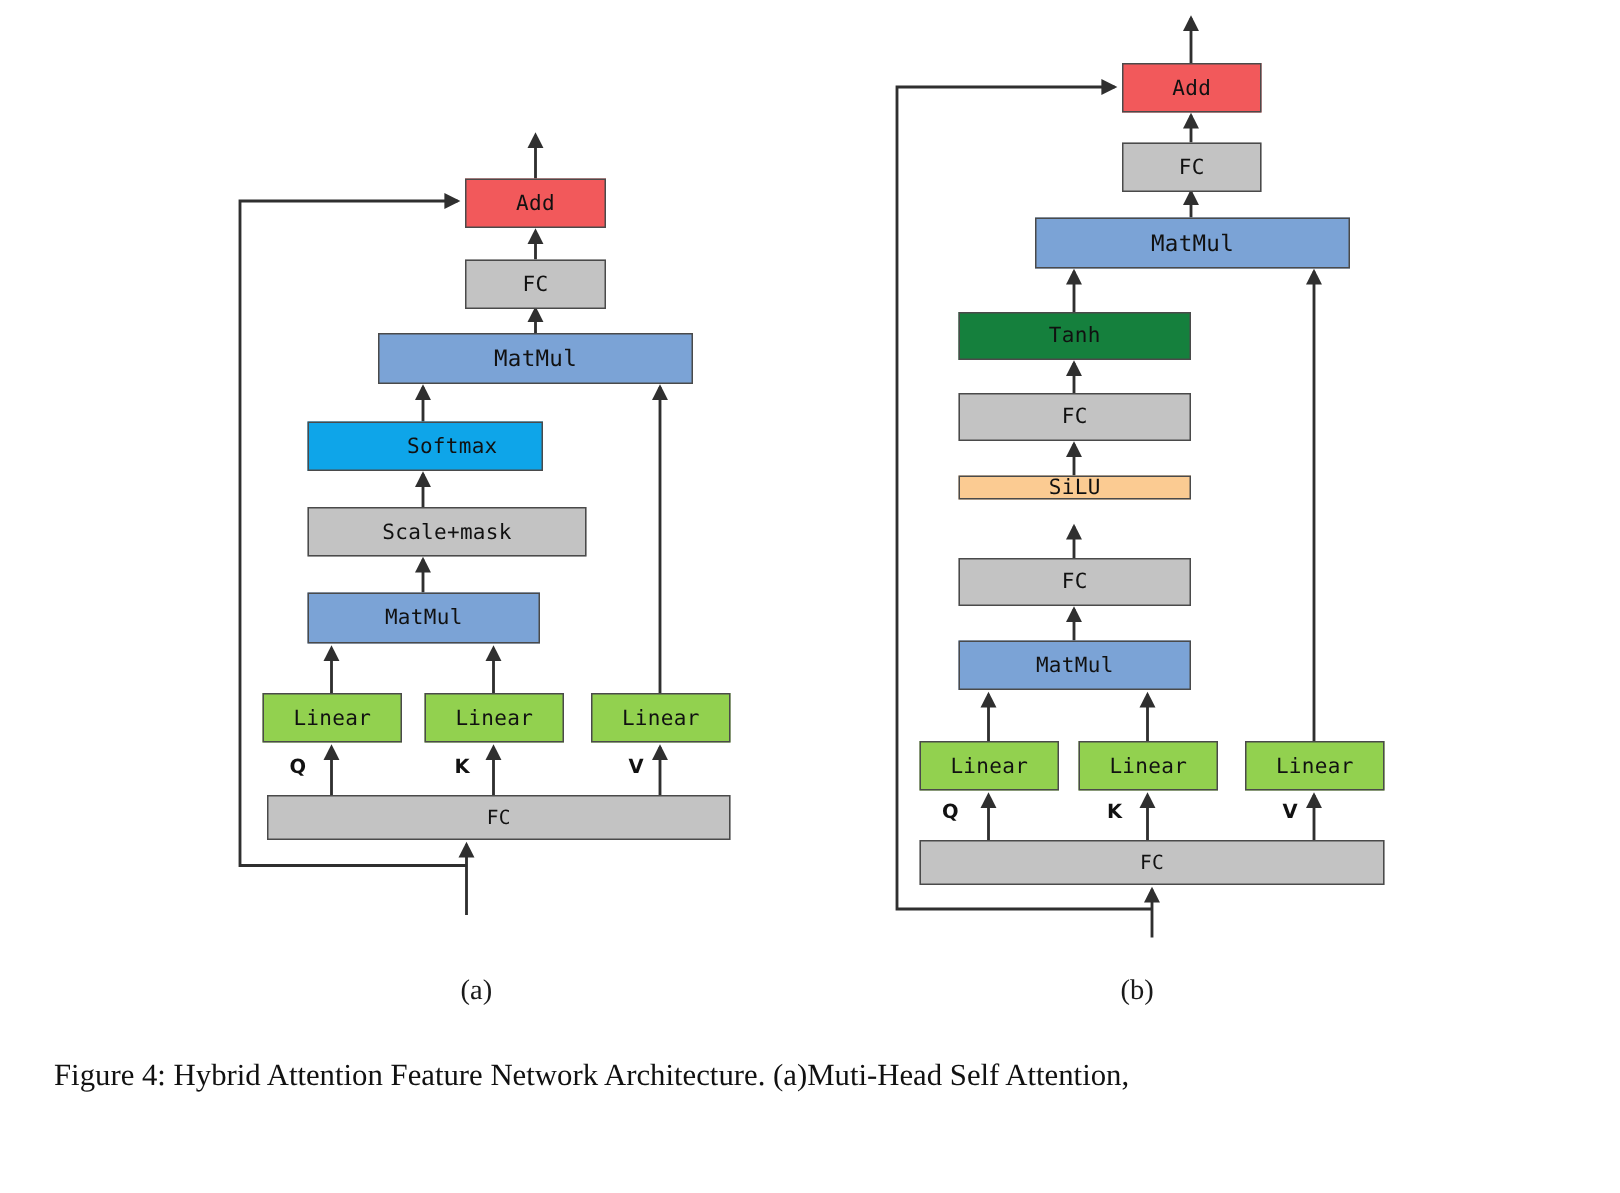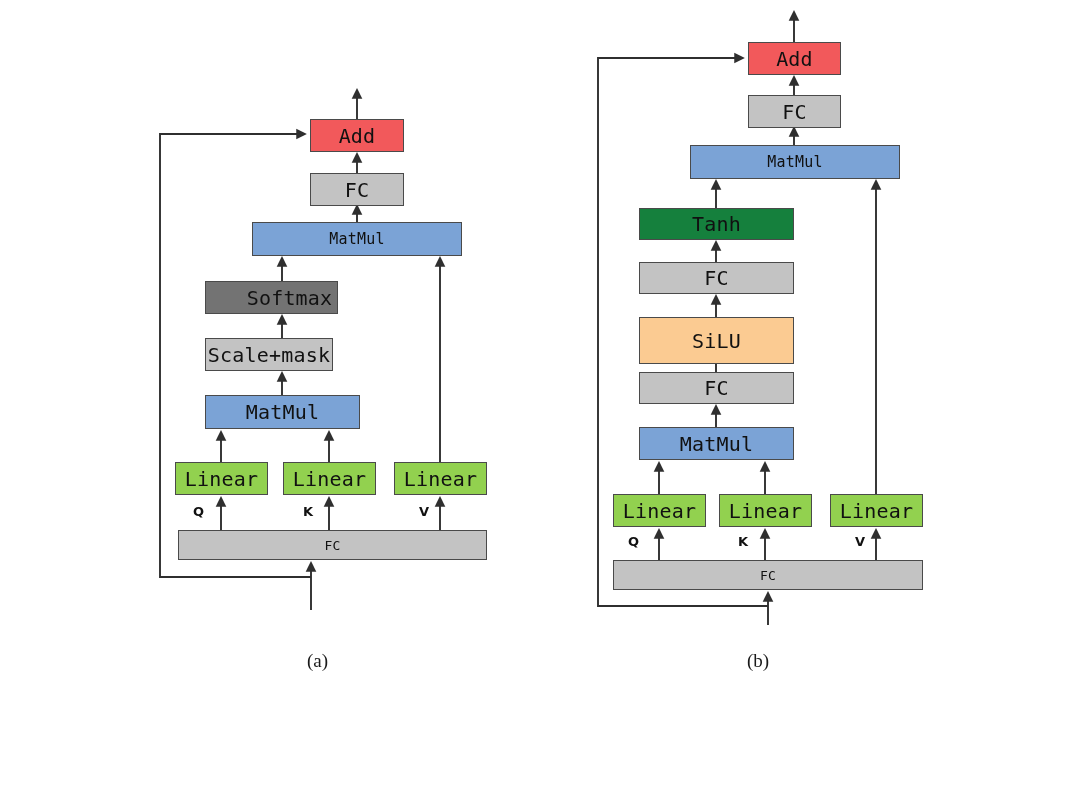--- a/index.html
+++ b/index.html
@@ -28,21 +28,21 @@
     pointer-events: none;
   }
   .node {
     position: absolute;
     box-sizing: border-box;
     border: 1.6px solid #4a4a4a;
     display: flex;
     align-items: center;
     justify-content: center;
     font-family: "DejaVu Sans Mono", monospace;
-    font-size: 20px;
+    font-size: 14px;
     letter-spacing: 0.2px;
     color: #111111;
     white-space: nowrap;
     z-index: 2;
   }
   .node.wide   { font-size: 15px; }
   .node.small  { font-size: 13px; }
   .qkv-label {
     position: absolute;
     font-family: "DejaVu Sans", sans-serif;
@@ -150,46 +150,47 @@
       <line x1="768" y1="625" x2="768" y2="593" marker-end="url(#ah)"></line>
 
       <path d="M768,606 L598,606 L598,58 L743,58" marker-end="url(#ah)"></path>
     </g>
   </svg>
 
   <div id="nodes">
       <div class="node" style="left: 310px; top: 119px; width: 94px; height: 33px; background: rgb(242, 89, 91); border-color: rgb(74, 74, 74);">Add</div>
       <div class="node" style="left: 310px; top: 173px; width: 94px; height: 33px; background: rgb(195, 195, 195); border-color: rgb(74, 74, 74);">FC</div>
       <div class="node wide" style="left: 252px; top: 222px; width: 210px; height: 34px; background: rgb(123, 163, 214); border-color: rgb(74, 74, 74);">MatMul</div>
-      <div class="node" style="left: 205px; top: 281px; width: 133px; height: 33px; background: #737373; border-color: rgb(74, 74, 74); padding-left: 36px;">Softmax</div>
-      <div class="node" style="left: 205px; top: 338px; width: 128px; height: 33px; background: rgb(195, 195, 195); border-color: rgb(74, 74, 74);">Scale+mask</div>
+      <div class="node" style="left: 205px; top: 281px; width: 157px; height: 33px; background: #0ea5e9; border-color: rgb(74, 74, 74); padding-left: 36px;">Softmax</div>
+      <div class="node" style="left: 205px; top: 338px; width: 186px; height: 33px; background: rgb(195, 195, 195); border-color: rgb(74, 74, 74);">Scale+mask</div>
       <div class="node" style="left: 205px; top: 395px; width: 155px; height: 34px; background: rgb(123, 163, 214); border-color: rgb(74, 74, 74);">MatMul</div>
       <div class="node" style="left: 175px; top: 462px; width: 93px; height: 33px; background: rgb(146, 209, 79); border-color: rgb(74, 74, 74);">Linear</div>
       <div class="node" style="left: 283px; top: 462px; width: 93px; height: 33px; background: rgb(146, 209, 79); border-color: rgb(74, 74, 74);">Linear</div>
       <div class="node" style="left: 394px; top: 462px; width: 93px; height: 33px; background: rgb(146, 209, 79); border-color: rgb(74, 74, 74);">Linear</div>
       <div class="node wide small" style="left: 178px; top: 530px; width: 309px; height: 30px; background: rgb(195, 195, 195); border-color: rgb(74, 74, 74);">FC</div>
       <div class="qkv-label" style="left: 193px; top: 504px;">Q</div>
       <div class="qkv-label" style="left: 303px; top: 504px;">K</div>
       <div class="qkv-label" style="left: 419px; top: 504px;">V</div>
       <div class="node" style="left: 748px; top: 42px; width: 93px; height: 33px; background: rgb(242, 89, 91); border-color: rgb(74, 74, 74);">Add</div>
       <div class="node" style="left: 748px; top: 95px; width: 93px; height: 33px; background: rgb(195, 195, 195); border-color: rgb(74, 74, 74);">FC</div>
       <div class="node wide" style="left: 690px; top: 145px; width: 210px; height: 34px; background: rgb(123, 163, 214); border-color: rgb(74, 74, 74);">MatMul</div>
       <div class="node" style="left: 639px; top: 208px; width: 155px; height: 32px; background: #15803d; border-color: rgb(74, 74, 74);">Tanh</div>
       <div class="node" style="left: 639px; top: 262px; width: 155px; height: 32px; background: rgb(195, 195, 195); border-color: rgb(74, 74, 74);">FC</div>
-      <div class="node" style="left: 639px; top: 317px; width: 155px; height: 47px; background: rgb(251, 203, 146); border-color: rgb(74, 74, 74);">SiLU</div>
+      <div class="node" style="left: 639px; top: 317px; width: 155px; height: 16px; background: rgb(251, 203, 146); border-color: rgb(74, 74, 74);">SiLU</div>
       <div class="node" style="left: 639px; top: 372px; width: 155px; height: 32px; background: rgb(195, 195, 195); border-color: rgb(74, 74, 74);">FC</div>
       <div class="node" style="left: 639px; top: 427px; width: 155px; height: 33px; background: rgb(123, 163, 214); border-color: rgb(74, 74, 74);">MatMul</div>
       <div class="node" style="left: 613px; top: 494px; width: 93px; height: 33px; background: rgb(146, 209, 79); border-color: rgb(74, 74, 74);">Linear</div>
       <div class="node" style="left: 719px; top: 494px; width: 93px; height: 33px; background: rgb(146, 209, 79); border-color: rgb(74, 74, 74);">Linear</div>
       <div class="node" style="left: 830px; top: 494px; width: 93px; height: 33px; background: rgb(146, 209, 79); border-color: rgb(74, 74, 74);">Linear</div>
       <div class="node wide small" style="left: 613px; top: 560px; width: 310px; height: 30px; background: rgb(195, 195, 195); border-color: rgb(74, 74, 74);">FC</div>
       <div class="qkv-label" style="left: 628px; top: 534px;">Q</div>
       <div class="qkv-label" style="left: 738px; top: 534px;">K</div>
       <div class="qkv-label" style="left: 855px; top: 534px;">V</div>
     </div>
 
   <div class="sublabel" style="left:307px; top:650px;">(a)</div>
   <div class="sublabel" style="left:747px; top:650px;">(b)</div>
 
   <div id="caption">
+    <span class="line1">Figure 4: Hybrid Attention Feature Network Architecture. (a)Muti-Head Self Attention,</span>
   </div>
 
 </div>
 
 </body></html>

